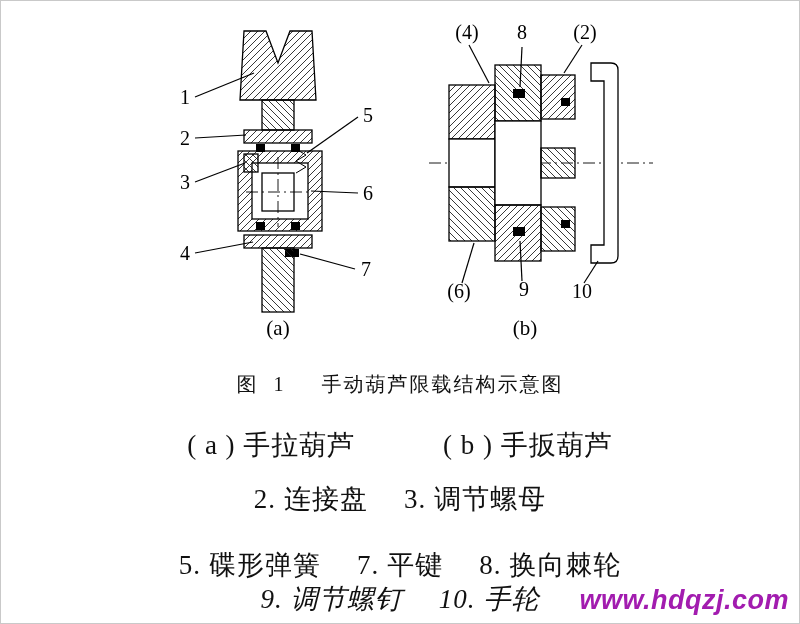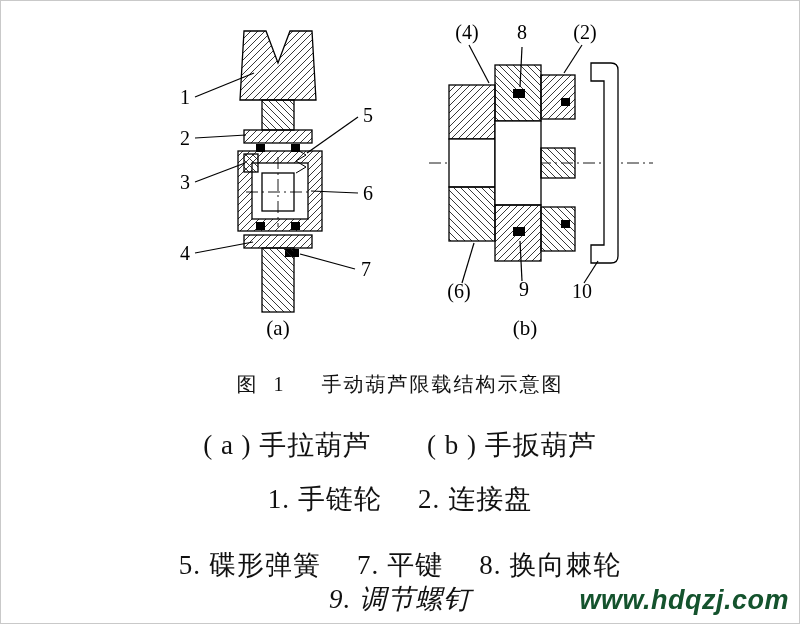--- a/index.html
+++ b/index.html
@@ -14,27 +14,27 @@
   svg .hatchB{fill:url(#hatchB);stroke:#000;stroke-width:1.3;}
   svg .solid{fill:#000;stroke:none;}
   svg .ld{stroke:#000;stroke-width:1.2;fill:none;}
   svg .thin{stroke:#000;stroke-width:1;fill:none;}
   svg .cl{stroke:#000;stroke-width:0.9;fill:none;stroke-dasharray:12 4 2 4;}
   svg text.co{font:20px "Liberation Serif","DejaVu Serif",serif;fill:#000;text-anchor:middle;}
   svg text.sub{font:21px "Liberation Serif","DejaVu Serif",serif;fill:#000;text-anchor:middle;}
   .title-line{position:absolute;top:370px;left:0;width:100%;text-align:center;font-size:20px;letter-spacing:2px;}
   .title-line .figno{margin-right:32px;letter-spacing:6px;}
   .sub-line{position:absolute;top:426px;left:0;width:100%;text-align:center;font-size:27px;letter-spacing:1px;}
-  .sub-line span{margin:0 24px;}
+  .sub-line span{margin:0 40px;}
   .legend-row{position:absolute;left:0;width:100%;display:flex;justify-content:center;gap:36px;font-size:27px;letter-spacing:1px;}
   .r1{top:480px;} .r2{top:546px;} .r3{top:580px;font-style:italic;}
   .legend-item .num{margin-right:8px;}
   .watermark{
     position:absolute;top:584px;right:10px;font-size:27px;font-weight:bold;font-style:italic;
-    color:#14532d;font-family:"Liberation Sans","DejaVu Sans",sans-serif;letter-spacing:0.5px;
+    color:#a21caf;font-family:"Liberation Sans","DejaVu Sans",sans-serif;letter-spacing:0.5px;
   }
 </style>
 </head>
 <body>
 
 <div class="page">
 
   <svg class="drawing" width="800" height="352" viewBox="0 0 800 352">
     <defs>
       <pattern id="hatch" width="7" height="7" patternUnits="userSpaceOnUse">
@@ -136,34 +136,36 @@
     <span class="figno">图 1</span><span>手动葫芦限载结构示意图</span>
   </div>
 
   <div class="sub-line">
     <span>( a ) 手拉葫芦</span>
     <span>( b ) 手扳葫芦</span>
   </div>
 
   <div class="legend-row r1">
     <span class="legend-item">
-      <span class="num">1.</span><span>手链轮</span></span>
+      <span class="num">2.</span><span>连接盘</span></span>
     <span class="legend-item">
-      <span class="num">2.</span><span>连接盘</span></span>
+      <span class="num">3.</span><span>调节螺母</span></span>
   </div>
 
   <div class="legend-row r2">
     <span class="legend-item">
       <span class="num">5.</span><span>碟形弹簧</span></span>
     <span class="legend-item">
       <span class="num">7.</span><span>平键</span></span>
     <span class="legend-item">
       <span class="num">8.</span><span>换向棘轮</span></span>
   </div>
 
   <div class="legend-row r3">
     <span class="legend-item">
       <span class="num">9.</span><span>调节螺钉</span></span>
+    <span class="legend-item">
+      <span class="num">10.</span><span>手轮</span></span>
   </div>
 
   <div class="watermark">www.hdqzj.com</div>
 
 </div>
 
 </body></html>

